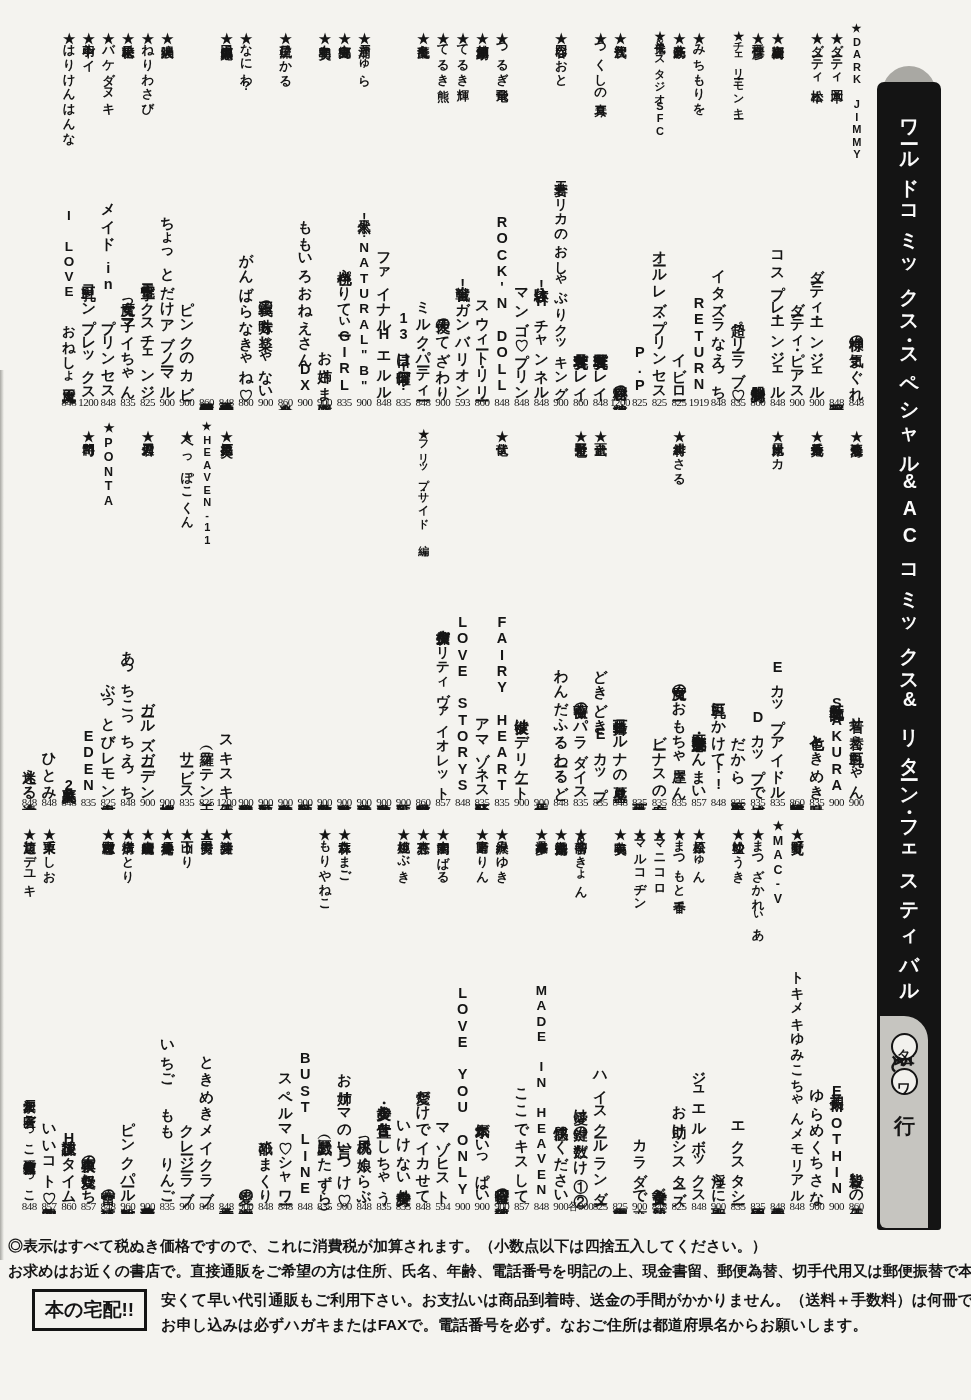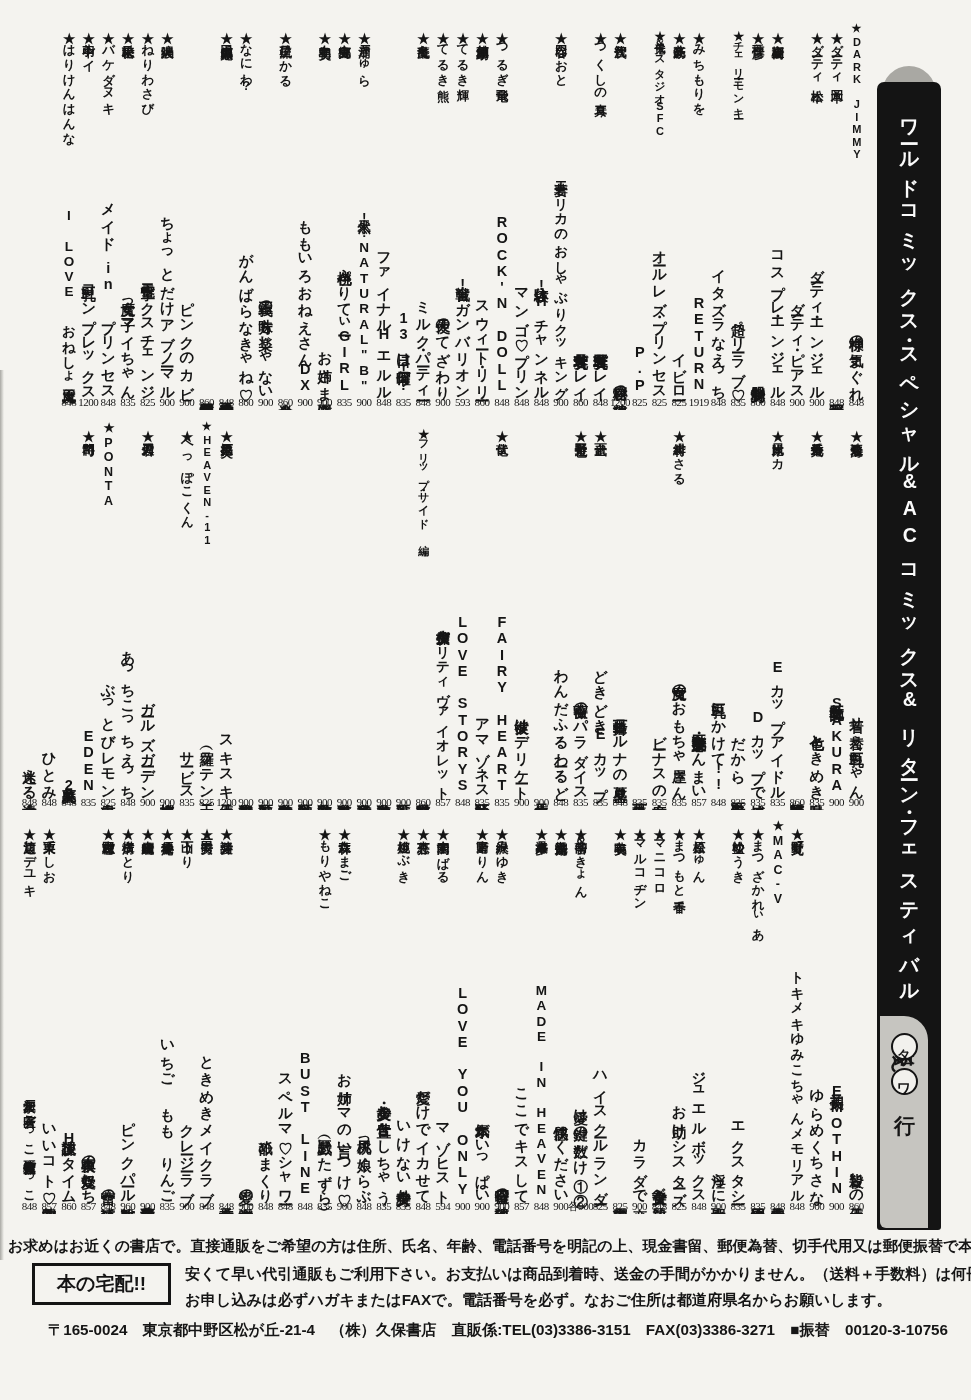--- a/index.html
+++ b/index.html
@@ -22,21 +22,21 @@
   .banner-title{position:absolute;top:24px;left:50%;transform:translateX(-50%);writing-mode:vertical-rl;text-orientation:upright;color:#fbfbfb;font-weight:800;font-size:19.5px;letter-spacing:5px;line-height:1;white-space:nowrap;}
   .banner-gray{position:absolute;left:3px;top:934px;width:48px;height:212px;background:#c6c5c0;border-radius:0 24px 0 6px;display:flex;justify-content:center;}
   .banner-sub{writing-mode:vertical-rl;text-orientation:upright;font-size:21px;font-weight:800;line-height:1;letter-spacing:2px;padding-top:8px;white-space:nowrap;}
   .circ{display:inline-block;width:23px;height:23px;line-height:23px;border:2.5px solid #141414;border-radius:50%;background:#f2f1ed;font-size:14px;font-weight:800;text-align:center;margin:3px 0;text-orientation:upright;}
   .tilde{display:inline-block;transform:rotate(90deg);font-size:18px;}
   
   .footer{position:absolute;left:8px;top:1236px;width:862px;}
   .f-line{margin:0 0 3px 0;font-size:15px;font-weight:600;line-height:1.35;white-space:nowrap;}
   .f-note1{margin-bottom:5px;}
   .delivery{display:flex;align-items:flex-start;margin:7px 0 6px 24px;}
-  .delivery-box{border:3.5px solid #141414;font-size:19px;font-weight:800;padding:5px 22px;margin-right:14px;white-space:nowrap;background:#f4f3ef;}
+  .delivery-box{border:3.5px solid #141414;font-size:19px;font-weight:800;padding:5px 10px;margin-right:14px;white-space:nowrap;background:#f4f3ef;}
   .delivery-text p{margin:0 0 4px 0;font-size:15.2px;font-weight:600;line-height:1.4;white-space:nowrap;}
   .f-address{margin:2px 0 6px 40px;font-size:15.2px;font-weight:600;white-space:nowrap;}
 </style>
 </head>
 <body>
 
 <div class="page">
   <div class="gutter"></div>
 
   <section class="band band-1">
@@ -629,24 +629,24 @@
     <div class="banner-cap"></div>
     <div class="banner-black">
       <div class="banner-title">ワールドコミックス・スペシャル&amp;ACコミックス&amp;リターン・フェスティバル</div>
       <div class="banner-gray">
         <div class="banner-sub"><span>作家名</span><span class="circ">タ</span><span class="tilde">〜</span><span class="circ">ワ</span><span>行</span></div>
       </div>
     </div>
   </aside>
 
   <footer class="footer">
+    <p class="f-line f-note1">◎表示はすべて税ぬき価格ですので、これに消費税が加算されます。（小数点以下は四捨五入してください。）</p>
     <p class="f-line">お求めはお近くの書店で。直接通販をご希望の方は住所、氏名、年齢、電話番号を明記の上、現金書留、郵便為替、切手代用又は郵便振替で本代＋送料</p>
     <div class="delivery">
       <div class="delivery-box">本の宅配!!</div>
       <div class="delivery-text">
         <p>安くて早い代引通販もご利用下さい。お支払いは商品到着時、送金の手間がかかりません。（送料＋手数料）は何冊でも一律380円です。</p>
         <p>お申し込みは必ずハガキまたはFAXで。電話番号を必ず。なおご住所は都道府県名からお願いします。</p>
       </div>
     </div>
-    <p class="f-address">〒165-0024　東京都中野区松が丘-21-4　（株）久保書店　直販係:TEL(03)3386-3151　FAX(03)3386-3271　■振替　00120-3-10756</p>
 
   </footer>
 </div>
 
 </body></html>

